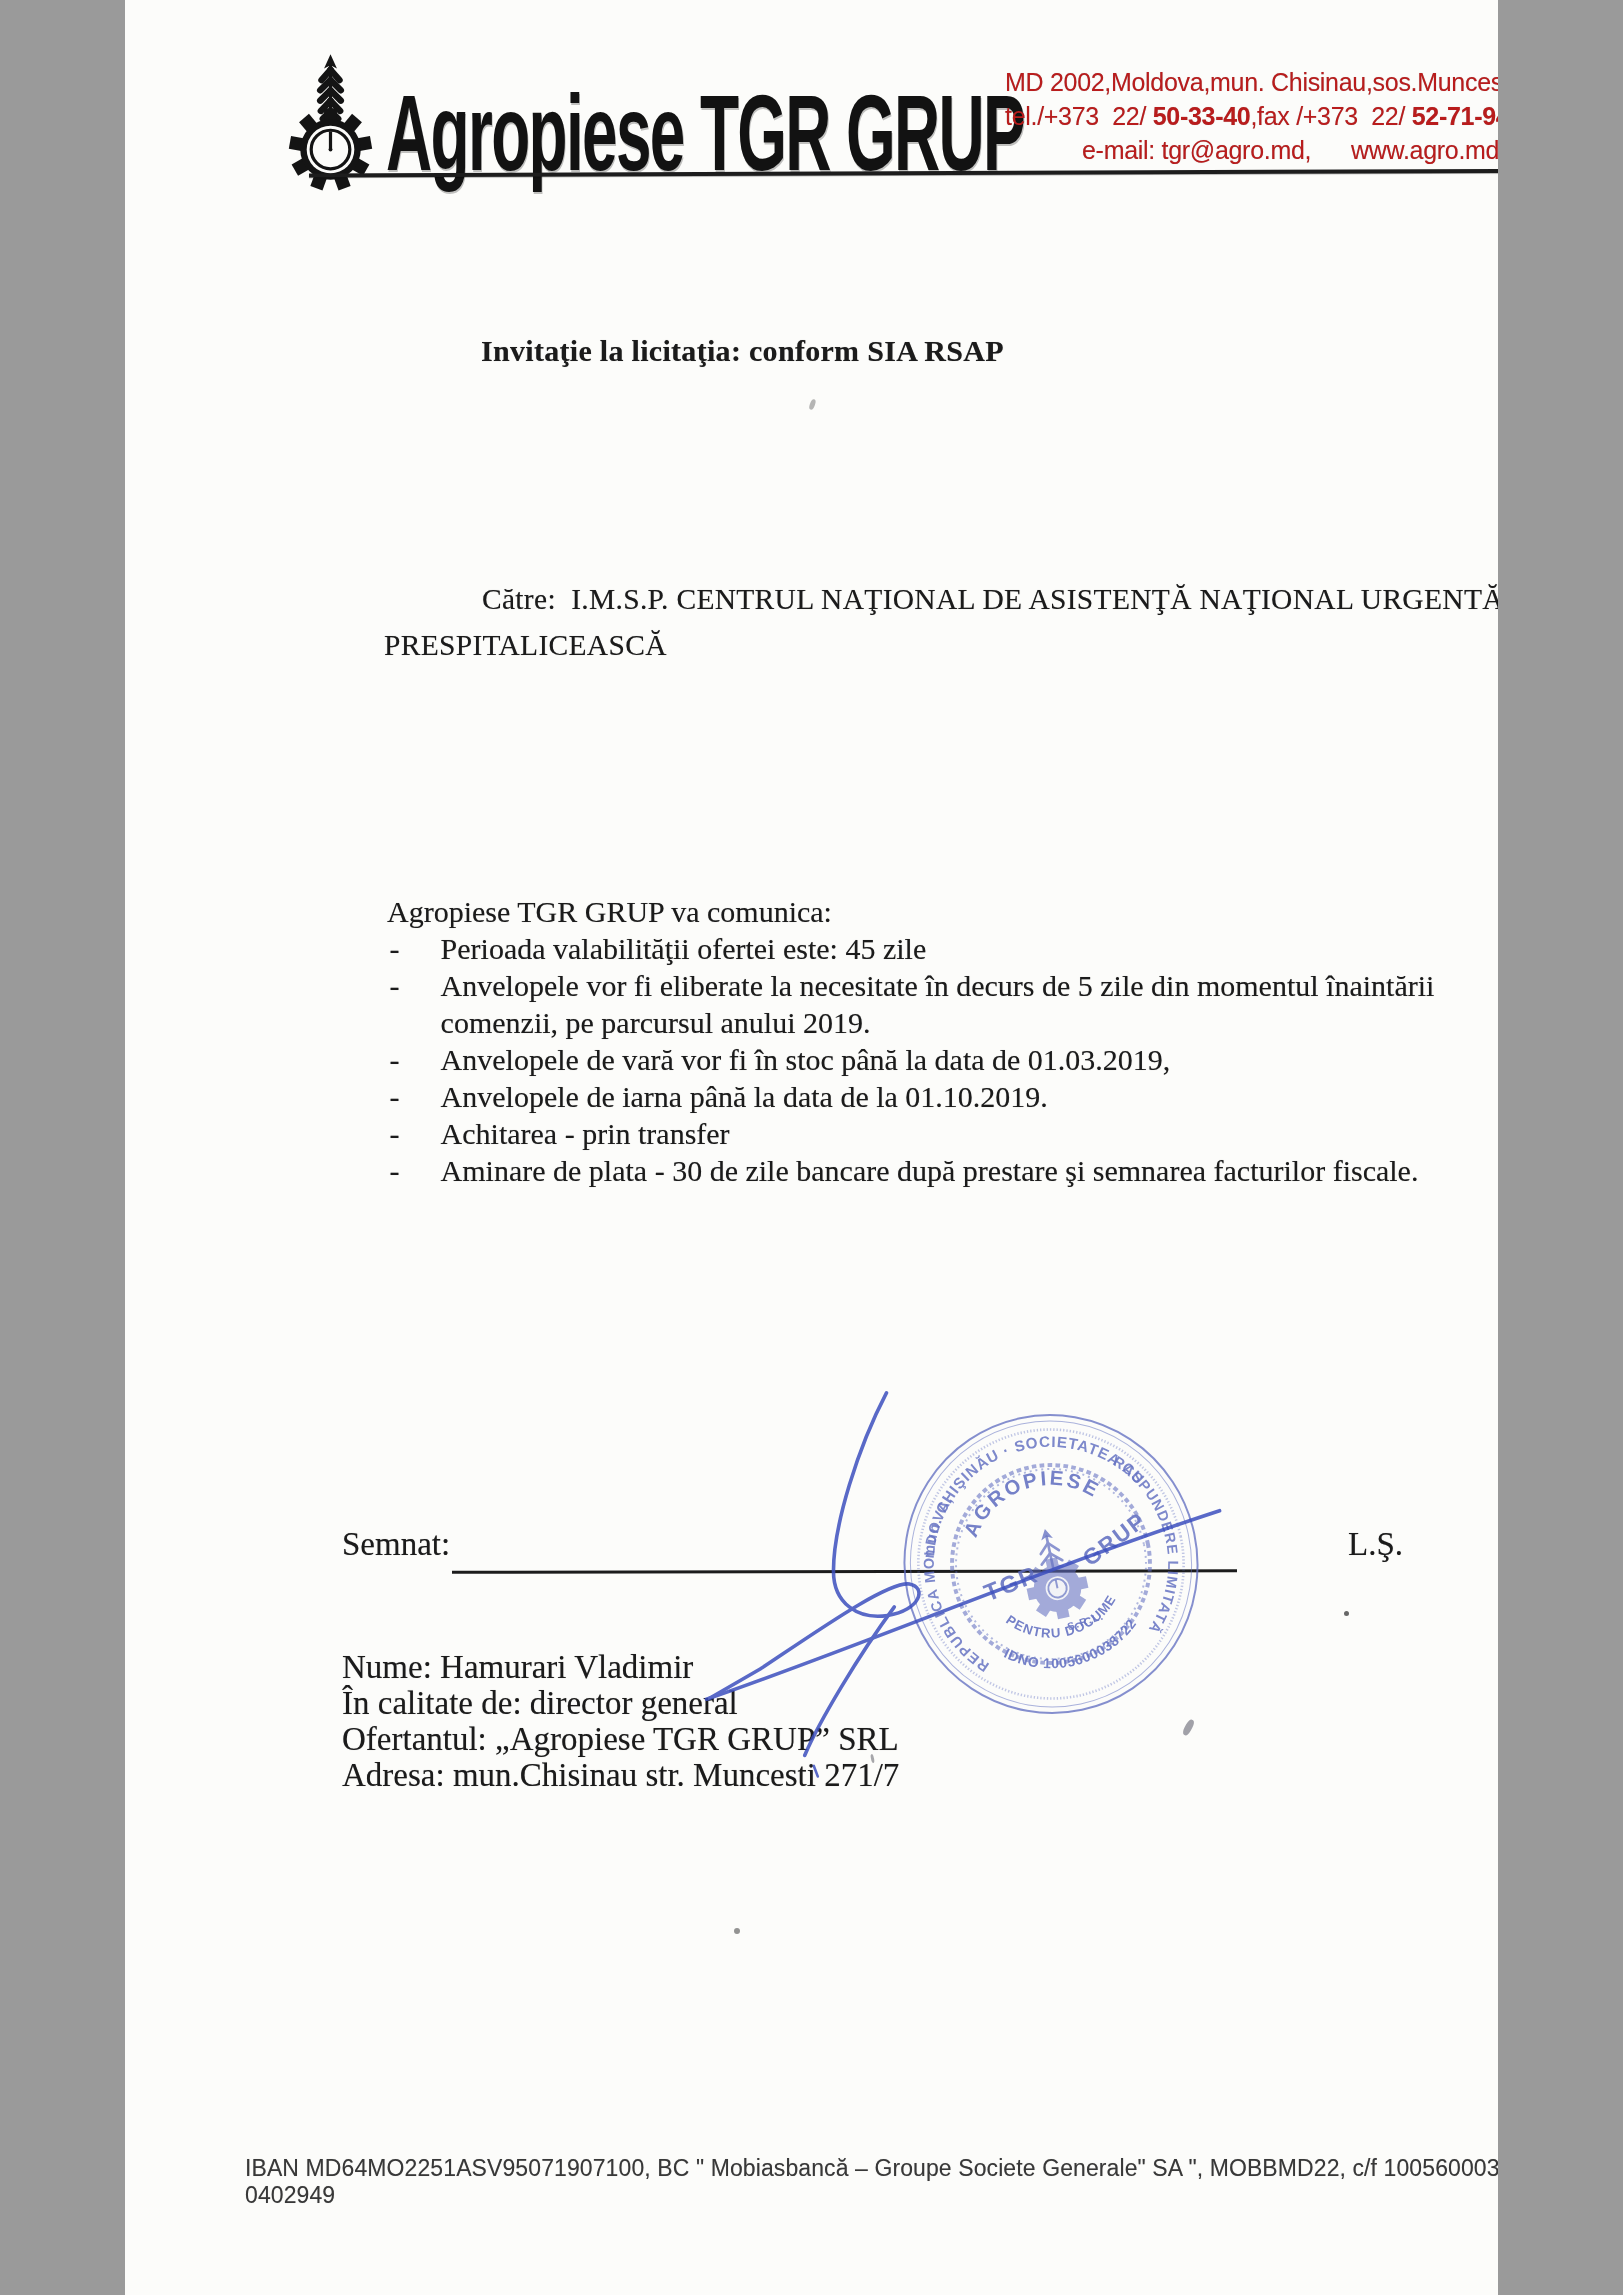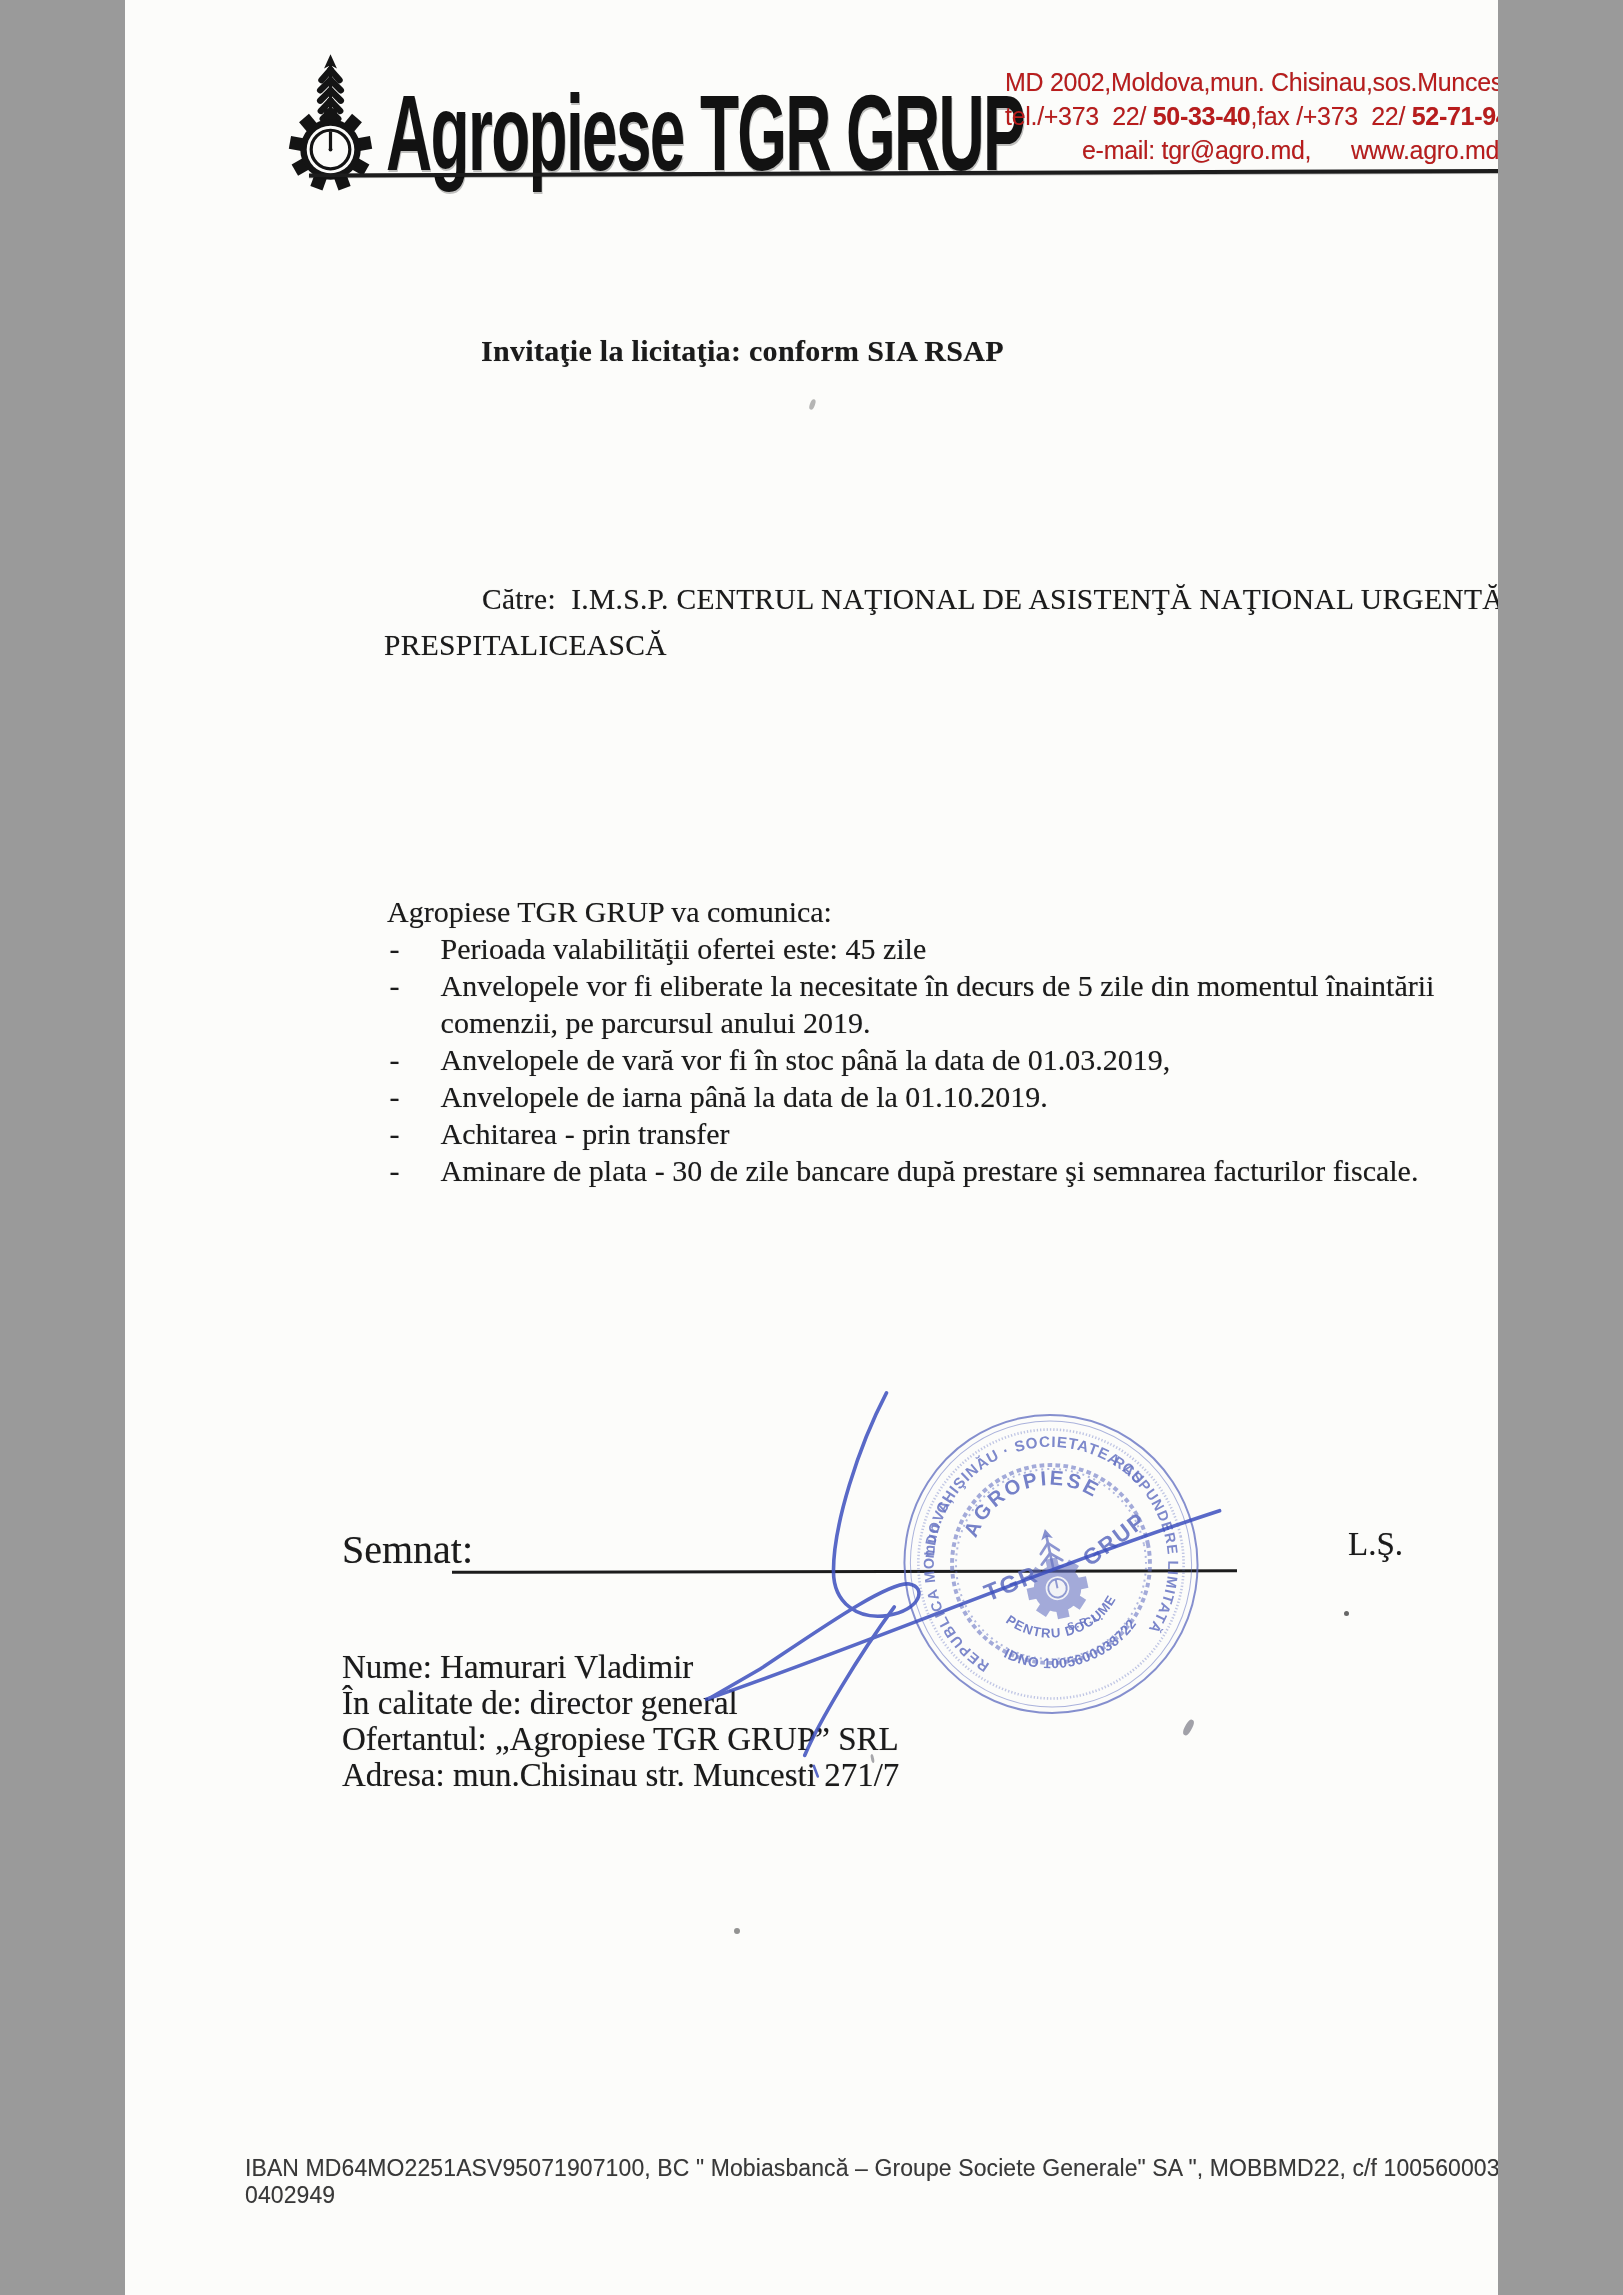--- a/index.html
+++ b/index.html
@@ -30,21 +30,21 @@
   
   .title{left:356px;top:334px;font-size:30px;font-weight:bold;letter-spacing:0.3px;}
   .addr1{left:357px;top:583px;font-size:29.5px;letter-spacing:0.3px;}
   .addr2{left:259px;top:629px;font-size:29.5px;letter-spacing:0.3px;}
   .bodyblock{left:262px;top:893px;width:1165px;font-size:30px;line-height:37px;}
   .bullet-row{display:flex;align-items:flex-start;}
   .dash{width:51px;flex:0 0 51px;padding-left:2.6px;}
   .btxt{width:1100px;}
 
   
-  .semnat{left:217px;top:1526px;font-size:40px;}
+  .semnat{left:217px;top:1526px;font-size:33px;}
   .sig-line{left:327px;top:1570px;width:785px;height:3.3px;background:#1c1c1c;
     transform:rotate(-0.12deg);z-index:1;}
   .ls{left:1223px;top:1526px;font-size:33px;}
   .stamp-svg{left:771px;top:1405px;width:310px;height:318px;z-index:2;
     filter:blur(0.3px);opacity:.95;}
   .sig-svg{left:537px;top:1368px;width:589px;height:432px;z-index:3;filter:blur(0.2px);}
 
   .details{left:217px;top:1649px;font-size:33px;line-height:36px;}
   .details div{margin:0;}
 

